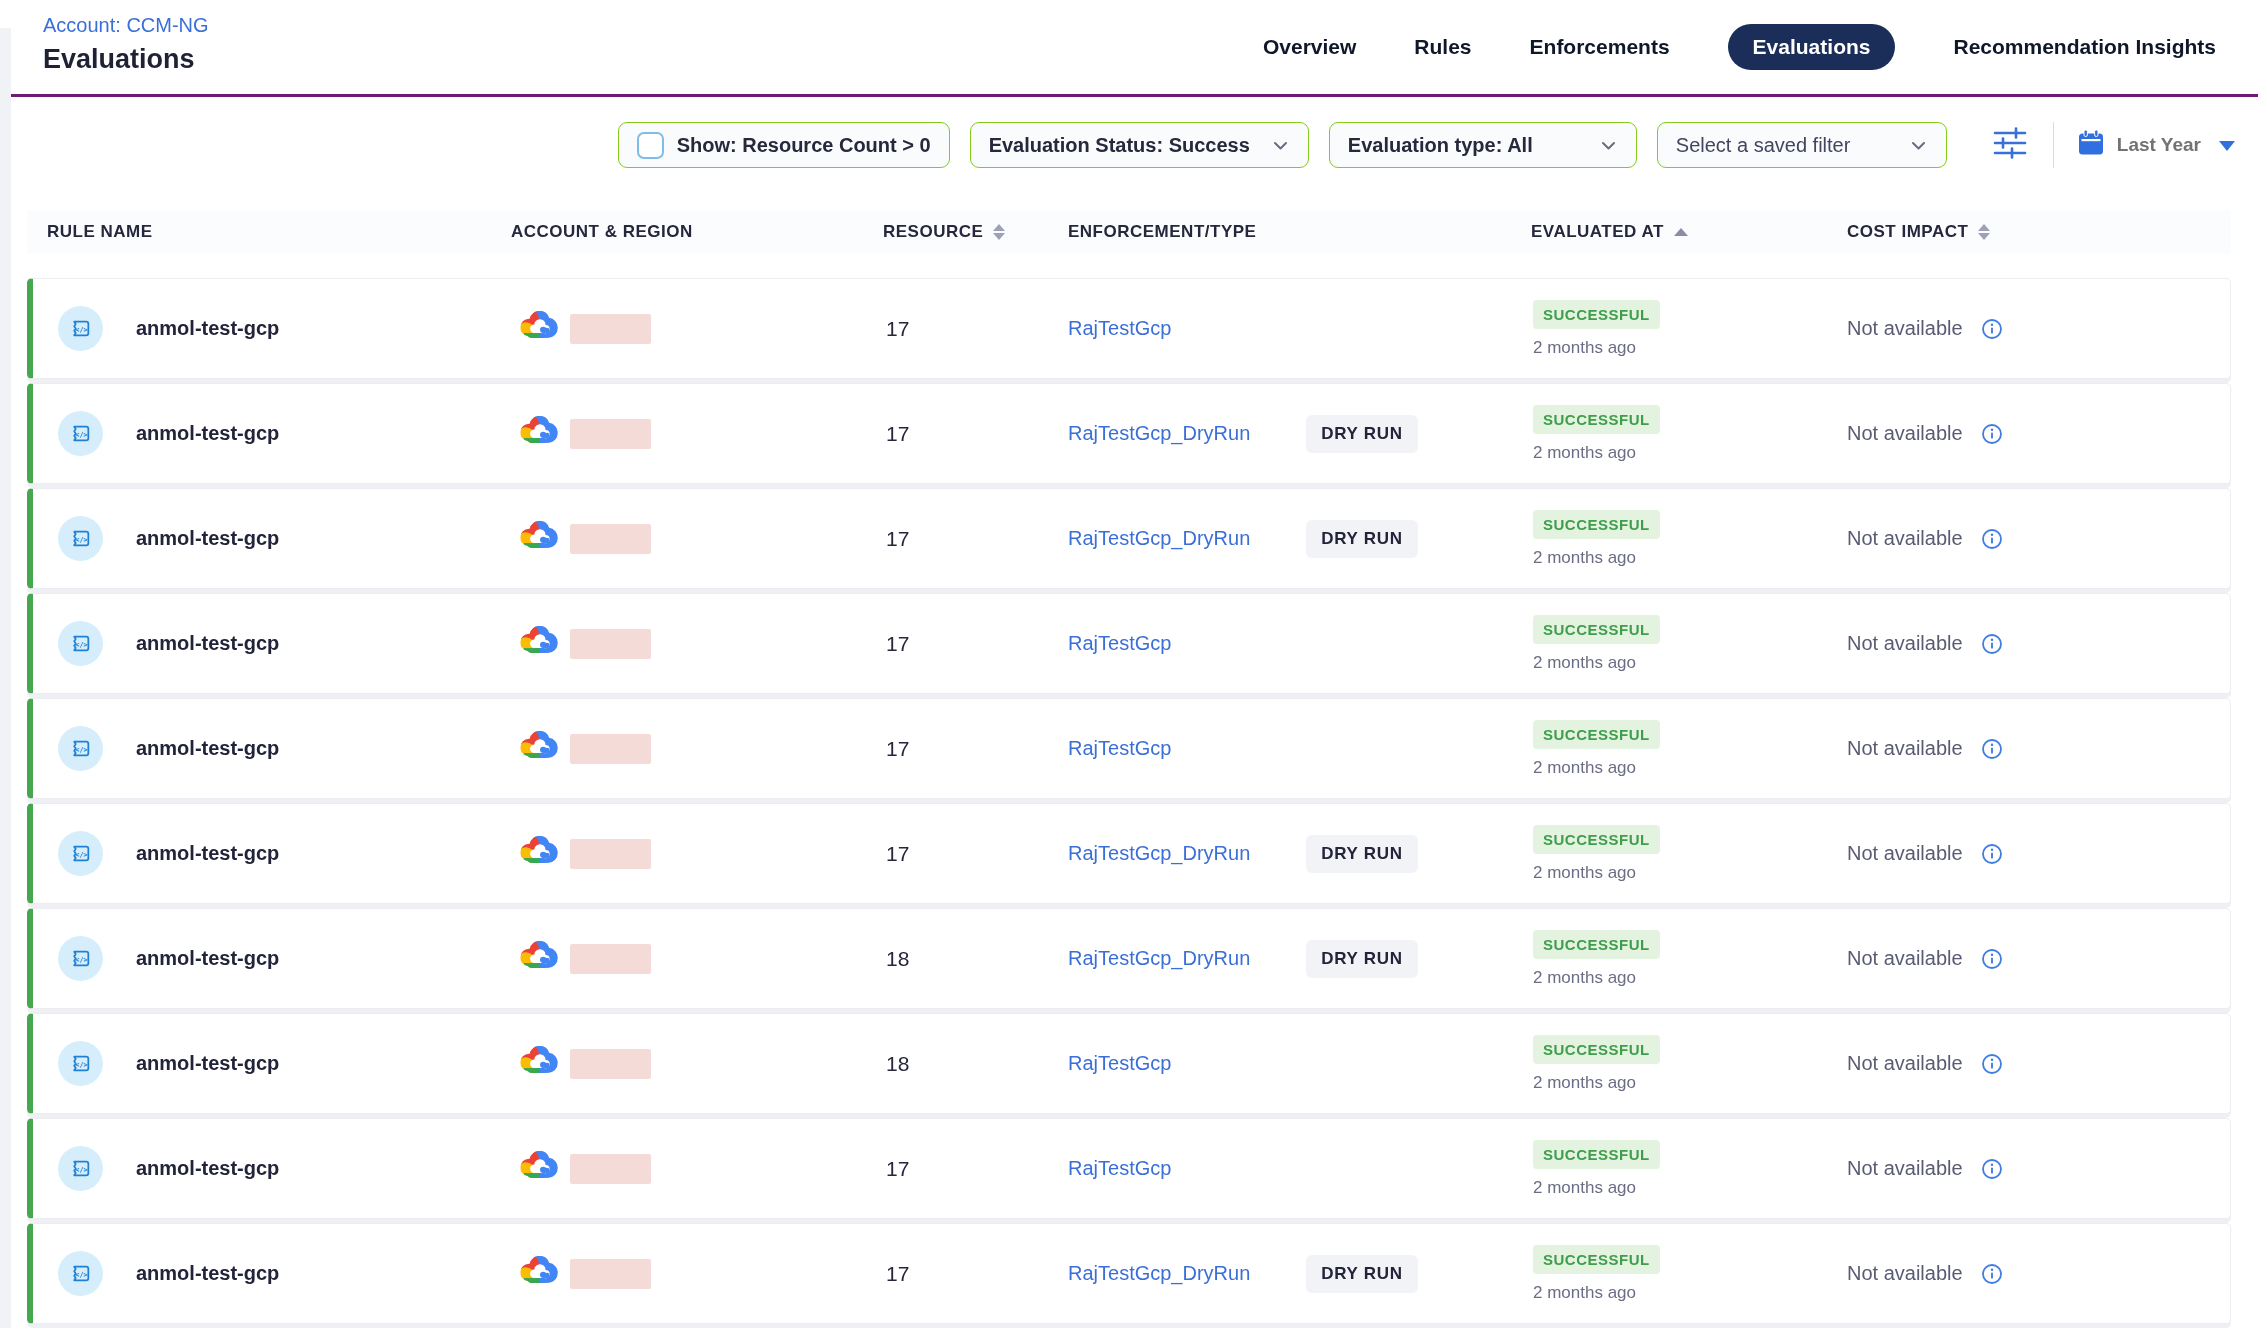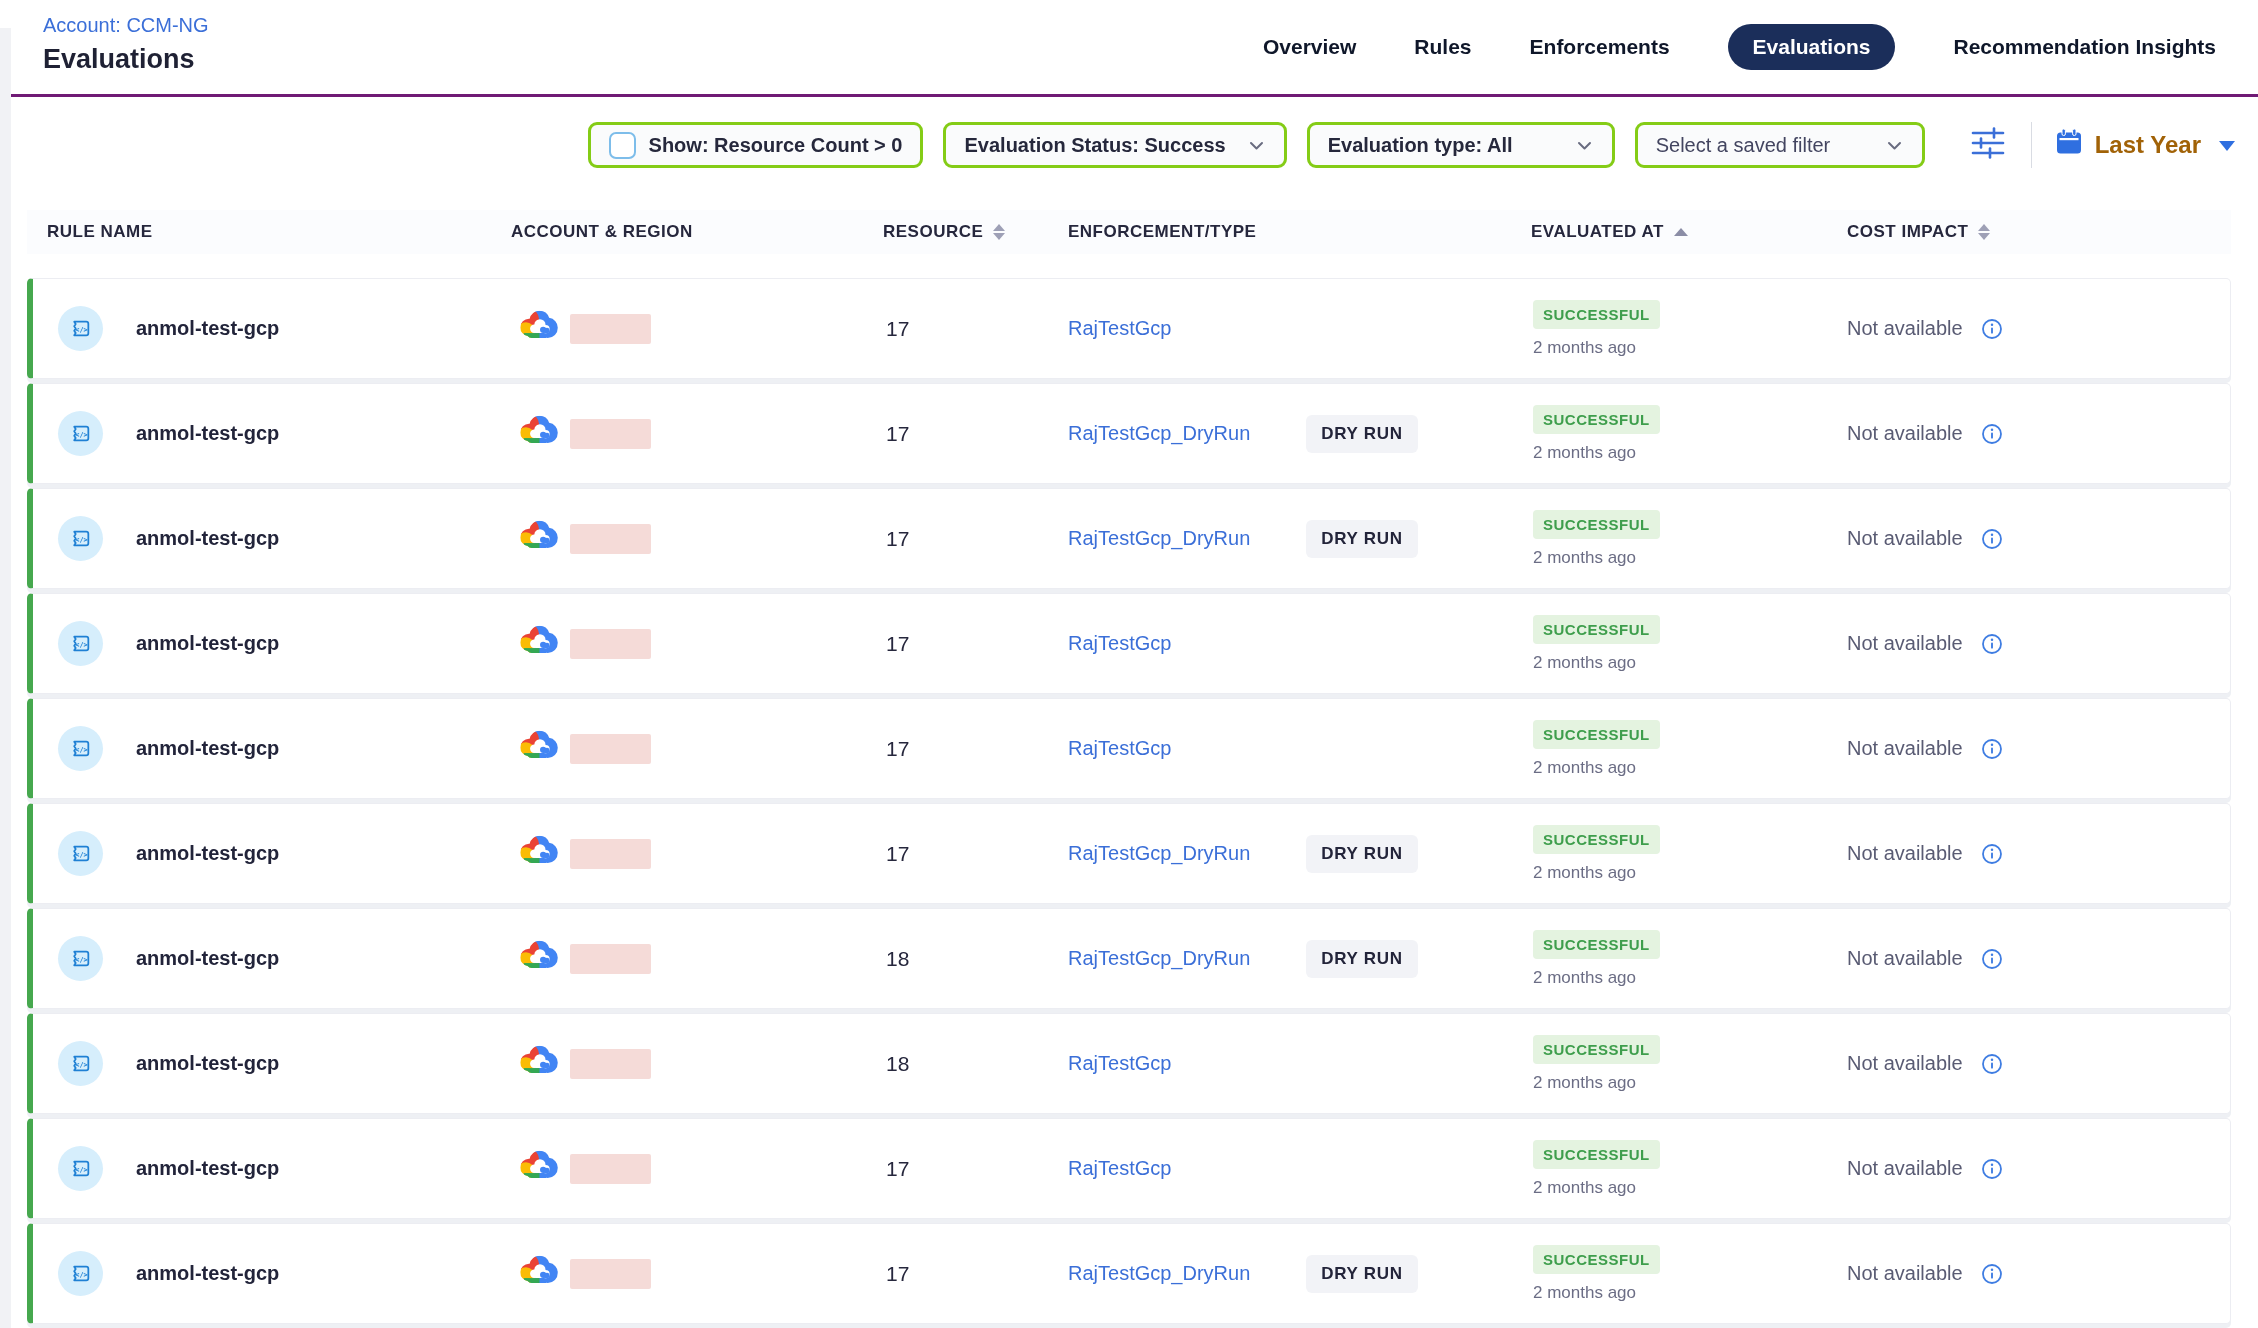--- a/index.html
+++ b/index.html
@@ -28,31 +28,31 @@
     background:#1b2e5a; color:#ffffff; padding:11px 25px; border-radius:26px;
   }
 
   
   .filter-bar {
     display:flex; justify-content:flex-end; align-items:center;
     padding:25px 23px 0 0; gap:20px; height:71px;
   }
   .pill {
     height:46px; display:flex; align-items:center; gap:13px; padding:0 18px;
-    background:#fafbfc; border:3px solid #84cc16; border-radius:9px;
+    background:#fafbfc; border:1px solid #84cc16; border-radius:9px;
     font-size:20px; font-weight:600; color:#26283c; cursor:pointer; white-space:nowrap;
   }
   .pill .chev { margin-left:8px; display:flex; }
   .pill.saved { font-weight:500; color:#434560; width:290px; justify-content:space-between; }
   .checkbox {
     width:27px; height:27px; border:2px solid #7dbdea; border-radius:7px; background:#fff; flex:0 0 auto;
   }
   .icon-btn { margin-left:22px; display:flex; align-items:center; cursor:pointer; }
   .v-divider { width:1px; height:46px; background:#d9dce3; margin:0 2px; }
-  .date-picker { display:flex; align-items:center; gap:11px; color:#a16207; font-size:24px; font-weight:600; cursor:pointer; }
+  .date-picker { display:flex; align-items:center; gap:11px; color:#737373; font-size:19px; font-weight:600; cursor:pointer; }
   .tri-down { width:0; height:0; border-left:8px solid transparent; border-right:8px solid transparent; border-top:10px solid #2f6fe0; margin-left:7px; margin-top:2px; }
 
   
   .thead {
     margin:42px 27px 0 27px; height:44px; background:#fbfcfe;
     display:grid; grid-template-columns:478px 372px 185px 463px 316px 1fr;
     align-items:center; padding-left:6px;
   }
   .th-cell { display:flex; align-items:center; gap:10px; font-size:17px; font-weight:700; letter-spacing:.5px; color:#26273d; }
   .th-cell.c0 { padding-left:14px; }

